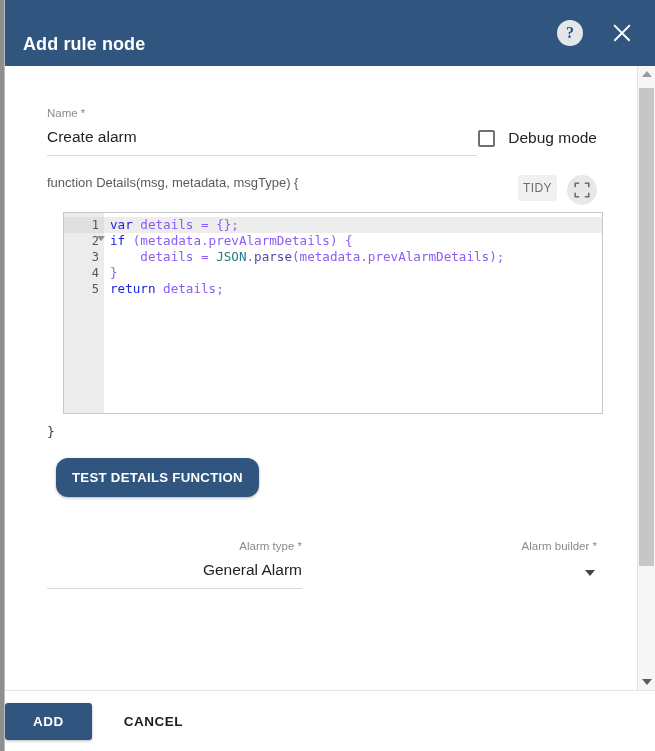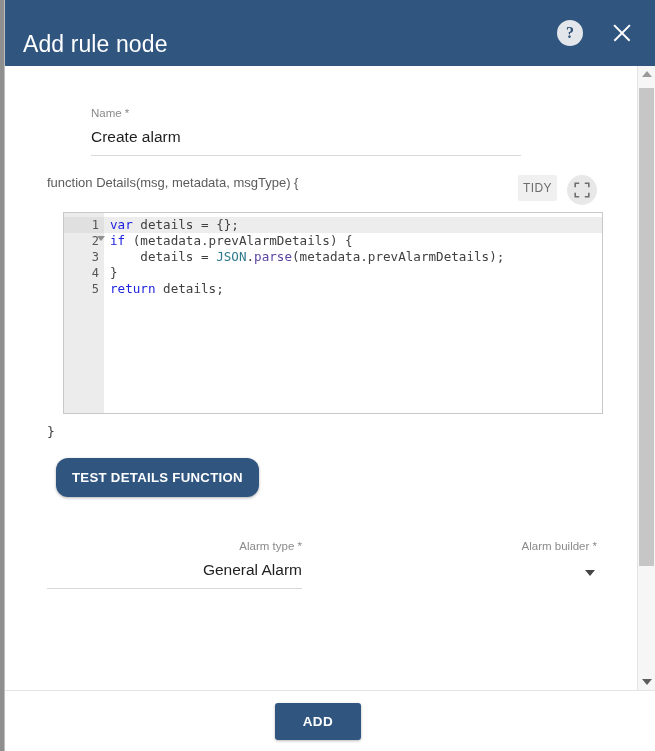--- a/index.html
+++ b/index.html
@@ -35,22 +35,22 @@
     height: 66px;
     background: #305680;
     flex: 0 0 66px;
     display: flex;
     align-items: center;
     padding: 0 20px 0 18px;
     box-sizing: border-box;
   }
   .titlebar-title {
     color: #ffffff;
-    font-size: 23px;
-    font-weight: 400;
+    font-size: 18px;
+    font-weight: 700;
     letter-spacing: .1px;
     flex: 1 1 auto;
     white-space: nowrap;
     margin-top: 22px;
   }
   .help-btn {
     width: 26px;
     height: 26px;
     border-radius: 50%;
     background: #e3e6ea;
@@ -135,21 +135,20 @@
     width: 15px;
     height: 478px;
     background: #c6c6c6;
     cursor: pointer;
   }
 
   
   .row-name {
     display: flex;
     align-items: flex-start;
-    margin-left: 44px;
   }
   .field {
     position: relative;
   }
   .field-label {
     font-size: 11.5px;
     color: #8a8a8a;
     line-height: 14px;
     margin-bottom: 7px;
     white-space: nowrap;
@@ -278,21 +277,21 @@
     font-family: "DejaVu Sans Mono", monospace;
     font-size: 12.6px;
     color: #222222;
     padding-left: 6px;
     white-space: pre;
   }
   .code-line.active { background: #ededed; }
   .kw   { color: #1f24e0; }
   .cls  { color: #2c7a8c; }
   .mth  { color: #5b44a0; }
-  .pnc  { color: #404040; }
+  .pnc  { color: #8b5cf6; }
 
   .closing-brace {
     font-family: "DejaVu Sans Mono", monospace;
     font-size: 13px;
     color: #3b3b3b;
     margin-top: 10px;
     margin-left: 0px;
   }
 
   .test-btn {
@@ -328,21 +327,21 @@
     cursor: pointer;
   }
 
   
   .footer {
     flex: 0 0 61px;
     height: 61px;
     border-top: 1px solid #e4e4e4;
     display: flex;
     align-items: center;
-    justify-content: center;
+    justify-content: flex-start;
     padding-right: 24px;
     box-sizing: border-box;
     background: #fff;
   }
   .add-btn {
     background: #305680;
     color: #ffffff;
     font-size: 13.5px;
     font-weight: 600;
     letter-spacing: .5px;
@@ -375,20 +374,24 @@
   <div class="body-wrap">
 
     <div class="content">
       <div class="content-inner">
 
         
         <div class="row-name">
           <div class="field name-field">
             <div class="field-label">Name *</div>
             <div class="field-value">Create alarm</div>
+          </div>
+          <div class="checkbox-line">
+            <div class="cb-box"></div>
+            <div class="cb-label">Debug mode</div>
           </div>
         </div>
 
         
 
         <div class="fn-head">
           <div class="fn-sig">function Details(msg, metadata, msgType) {</div>
           <div class="tidy-btn">TIDY</div>
           <div class="fs-btn">
             <svg width="16" height="16" viewBox="0 0 16 16" aria-hidden="true">
@@ -452,15 +455,16 @@
       <div class="sb-thumb"></div>
       <div class="sb-arrow down">
           <i></i>
         </div>
     </div>
 
   </div>
 
   <div class="footer">
     <div class="add-btn">ADD</div>
+    <div class="cancel-btn">CANCEL</div>
   </div>
 
 </div>
 
 </body></html>

